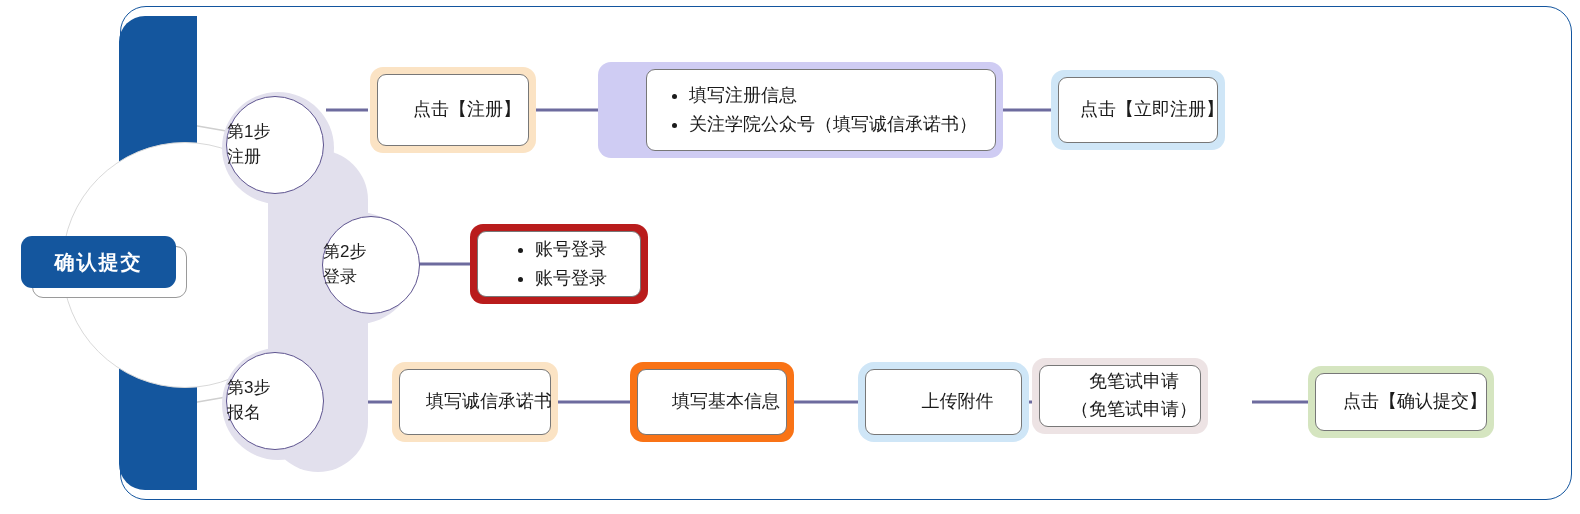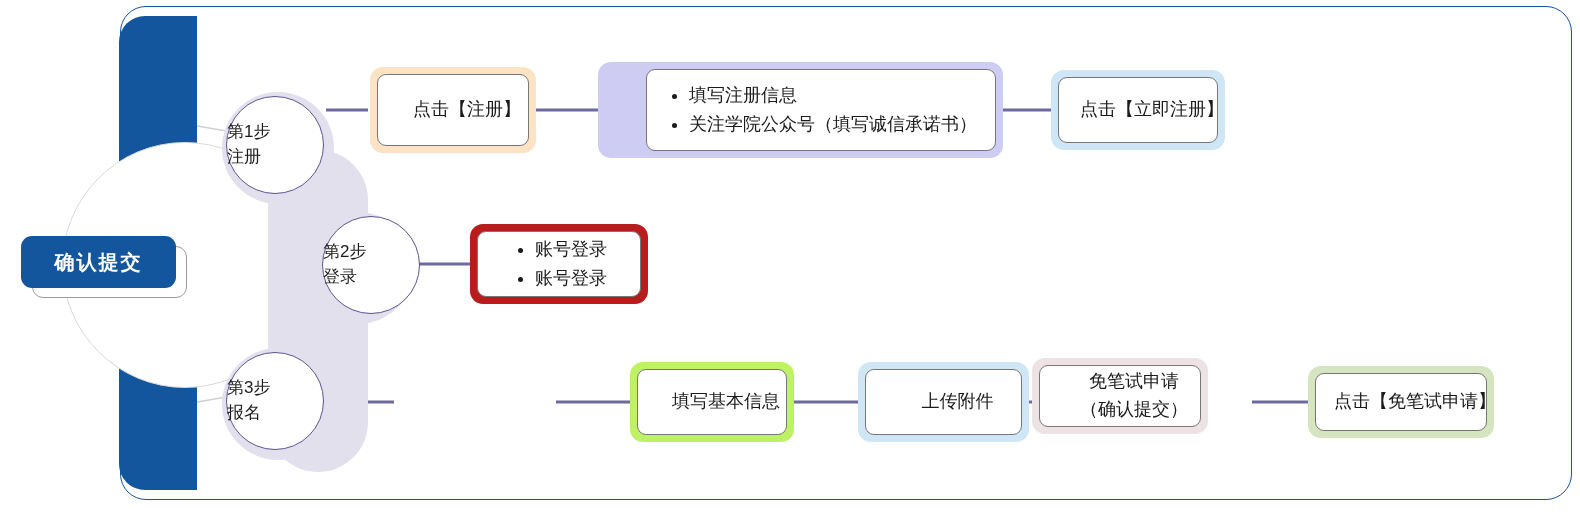--- a/index.html
+++ b/index.html
@@ -158,39 +158,44 @@
 
   <div class="node" style="left:470px;top:224px;width:178px;height:80px;background:#b91c1c;">
     <div class="node-inner">
       <ul>
         <li>账号登录</li>
         <li>账号登录</li>
       </ul>
     </div>
   </div>
 
-
-  <div class="node" style="left:630px;top:362px;width:164px;height:80px;background:#bef264;">
+  <div class="node" style="left:392px;top:362px;width:166px;height:80px;background:#FBE3C4;">
+    <div class="node-inner">
+      <span class="ln">填写诚信承诺书</span>
+    </div>
+  </div>
+
+  <div class="node" style="left:630px;top:362px;width:164px;height:80px;background:#f97316;">
     <div class="node-inner">
       <span class="ln">填写基本信息</span>
     </div>
   </div>
 
-  <div class="node" style="left:858px;top:362px;width:171px;height:80px;background:#CFE6F7;">
+  <div class="node" style="left:858px;top:362px;width:171px;height:80px;background:#CFE6F7;border-radius:16px;">
     <div class="node-inner">
       <span class="ln">上传附件</span>
     </div>
   </div>
 
   <div class="node" style="left:1032px;top:358px;width:176px;height:76px;background:#EDE3E4;">
     <div class="node-inner two-line">
       <span class="ln">免笔试申请</span>
-      <span class="ln">（确认提交）</span>
+      <span class="ln">（免笔试申请）</span>
     </div>
   </div>
 
   <div class="node" style="left:1308px;top:366px;width:186px;height:72px;background:#D5E5C0;">
     <div class="node-inner">
-      <span class="ln">点击【免笔试申请】</span>
+      <span class="ln">点击【确认提交】</span>
     </div>
   </div>
 
 </div>
 
 </body></html>

